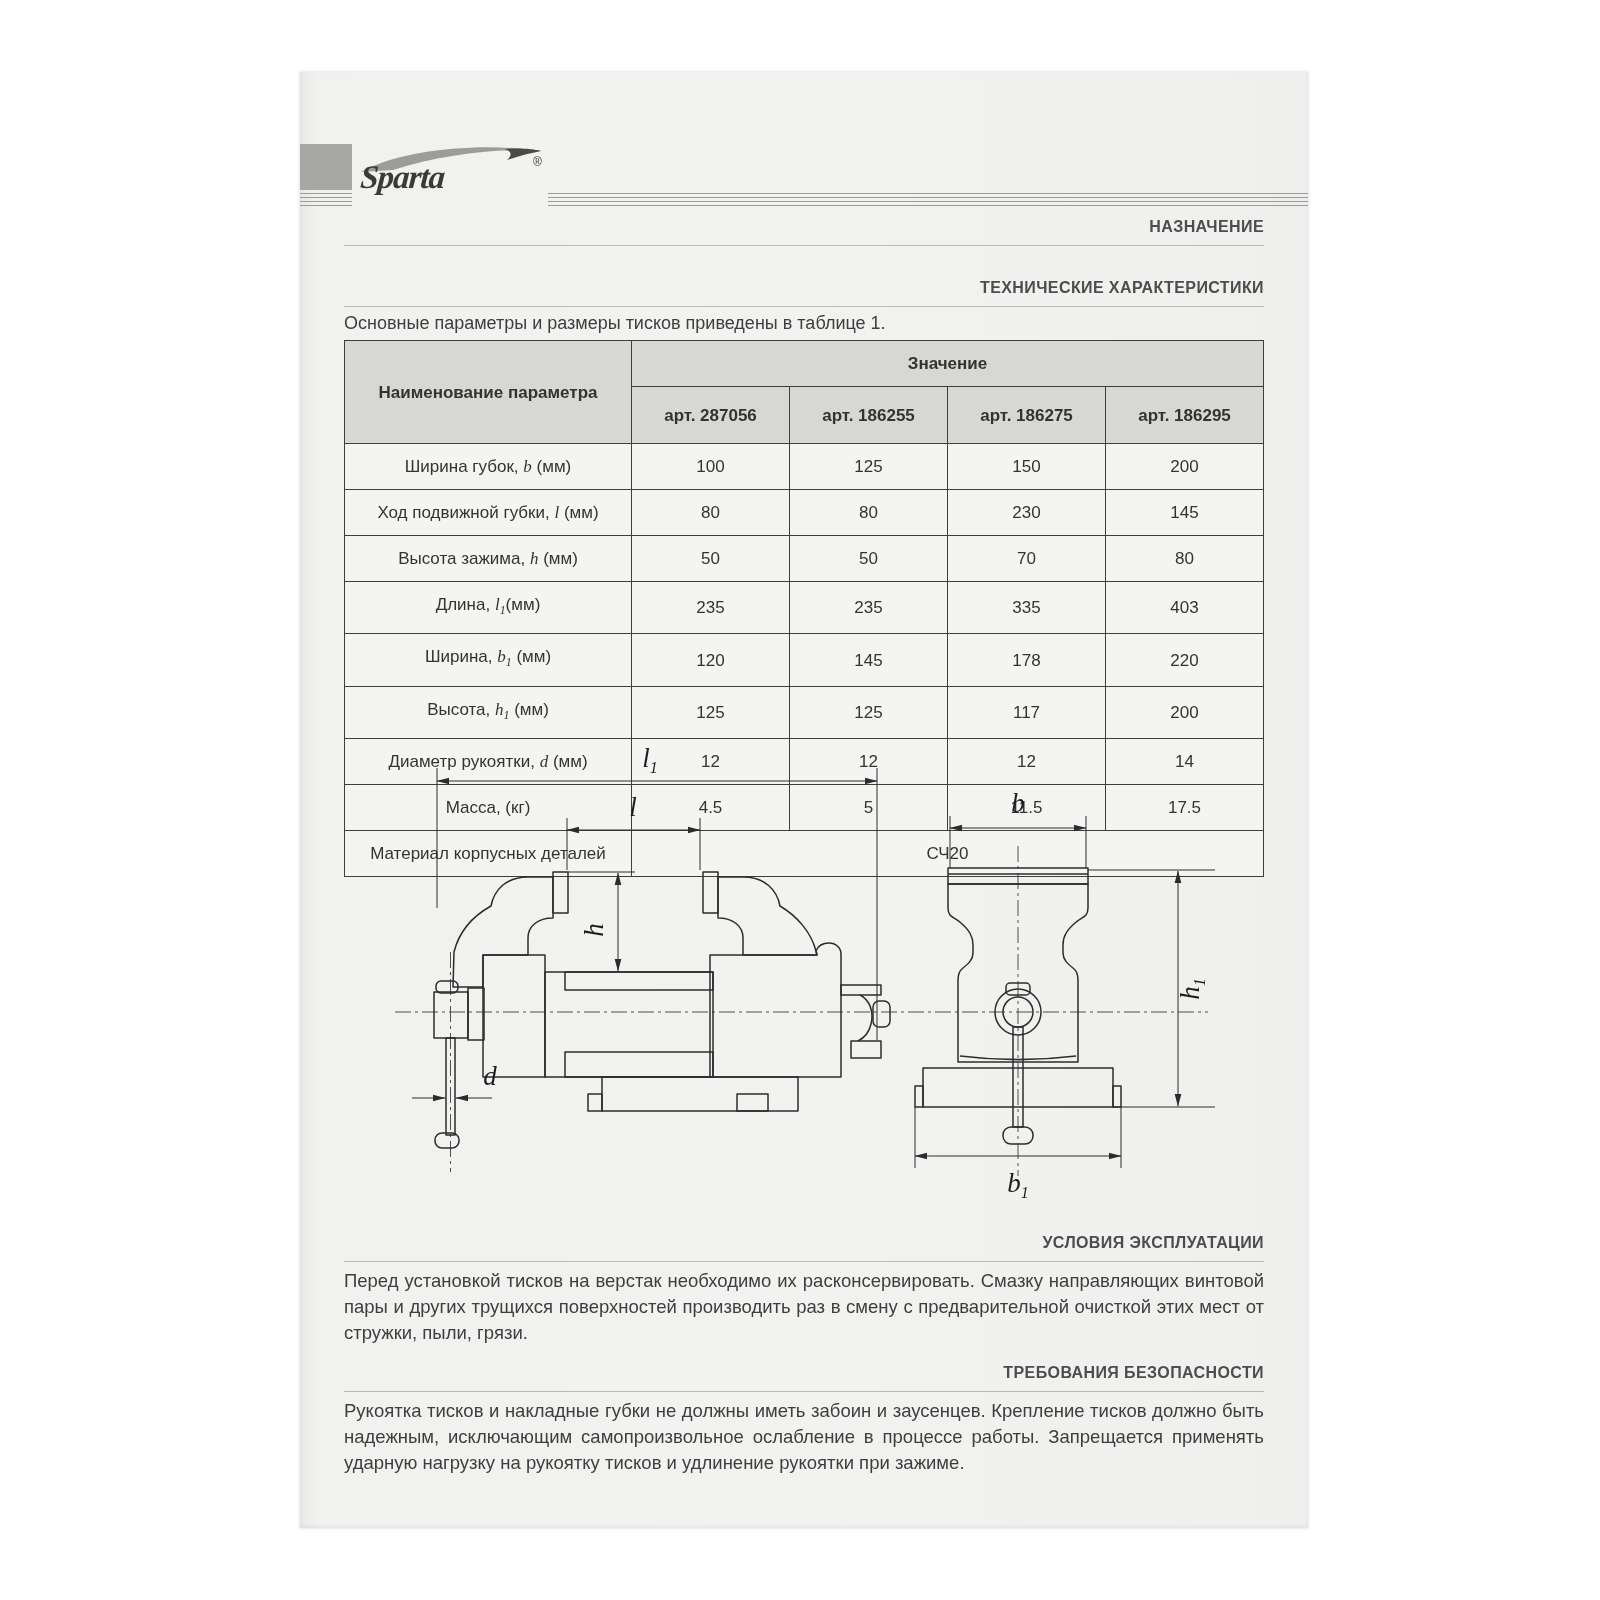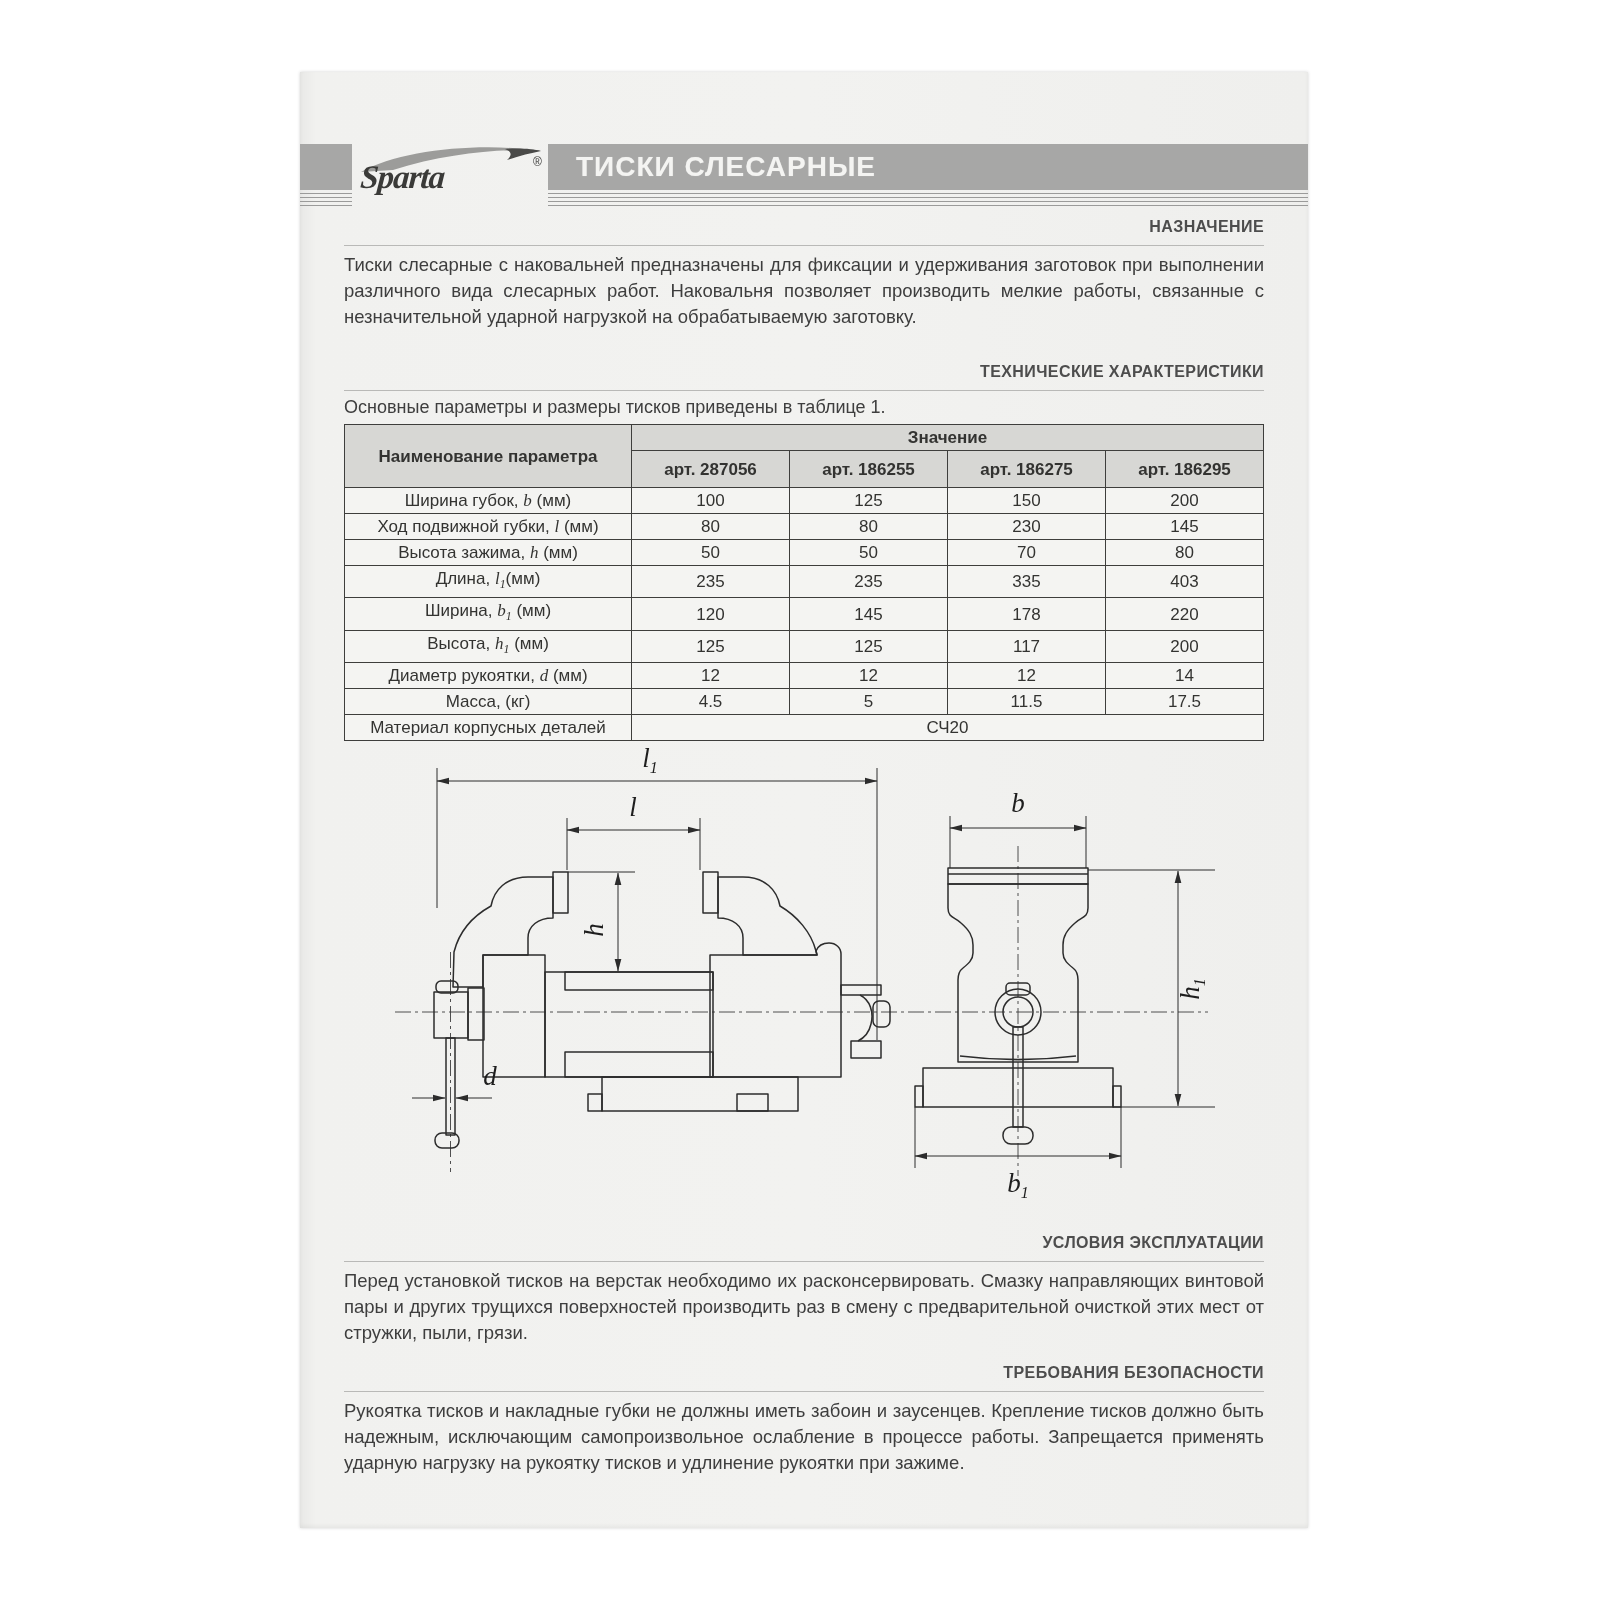--- a/index.html
+++ b/index.html
@@ -29,21 +29,21 @@
     letter-spacing:.4px;}
   .rule{border:none;border-top:1px solid #b9b9b7;margin:9px 0 6px 0;height:0;}
   .body-text{margin:0;font-size:18.5px;line-height:26px;text-align:justify;color:#3e3e3e;}
   .top-content{top:146px;}
   .spec-title{margin-top:33px;}
   .intro{margin:4px 0 6px 0;font-size:18px;color:#3e3e3e;}
   
   table.spec{border-collapse:collapse;width:920px;table-layout:fixed;
     font-size:17px;color:#333331;}
   table.spec th,table.spec td{border:1px solid #3e3e3c;text-align:center;vertical-align:middle;
-    padding:3px 4px;line-height:19px;background:#f4f4f2;}
+    padding:13px 4px;line-height:19px;background:#f4f4f2;}
   table.spec th{background:#d7d7d4;font-weight:bold;}
   table.spec .hdr-val{height:24px;}
   table.spec .hdr-art th{height:30px;}
   table.spec col.c-param{width:287px;}
   .var{font-family:"Liberation Serif",serif;font-style:italic;font-weight:inherit;}
   .var sub{font-size:70%;}
   
   .drawing{position:absolute;left:0;top:668px;width:1008px;height:480px;}
   .drawing .ol{fill:none;stroke:#2c2c2c;stroke-width:1.5;stroke-linejoin:round;}
   .drawing .dim{stroke:#2c2c2c;stroke-width:1;fill:none;}
@@ -60,30 +60,26 @@
 
 <div class="sheet">
 
   <div class="band-left"></div>
   <svg class="logo" viewBox="0 0 200 60">
     <path d="M6,32 C45,10 125,2 186,11 C150,8 92,13 38,30 Z" fill="#9c9c9a"></path>
     <path d="M150,9 C165,8 178,9 186,11 C176,13 164,16 152,20 C158,15 156,11 150,9 Z" fill="#4a4a48"></path>
     <text x="8" y="48" font-family="Liberation Serif, serif" font-weight="bold" font-style="italic" font-size="33" letter-spacing="-1" fill="#3a3a38" transform="skewX(-4)">Sparta</text>
     <text x="178" y="26" font-size="12" fill="#3a3a38">®</text>
   </svg>
-  <div class="band-right">
-    <span class="band-title">ТИСКИ СЛЕСАРНЫЕ</span>
-  </div>
   <div class="hairlines hl-left"></div>
   <div class="hairlines hl-right"></div>
 
   <div class="content top-content">
     <h2 class="sec-title">НАЗНАЧЕНИЕ</h2>
     <hr class="rule">
-    <p class="body-text">Тиски слесарные с наковальней предназначены для фиксации и удерживания заготовок при выполнении различного вида слесарных работ. Наковальня позволяет производить мелкие работы, связанные с незначительной ударной нагрузкой на обрабатываемую заготовку.</p>
 
     <h2 class="sec-title spec-title">ТЕХНИЧЕСКИЕ ХАРАКТЕРИСТИКИ</h2>
     <hr class="rule">
     <p class="intro">Основные параметры и размеры тисков приведены в таблице 1.</p>
 
     <table class="spec">
       <colgroup>
           <col class="c-param">
           <col>
           <col>

